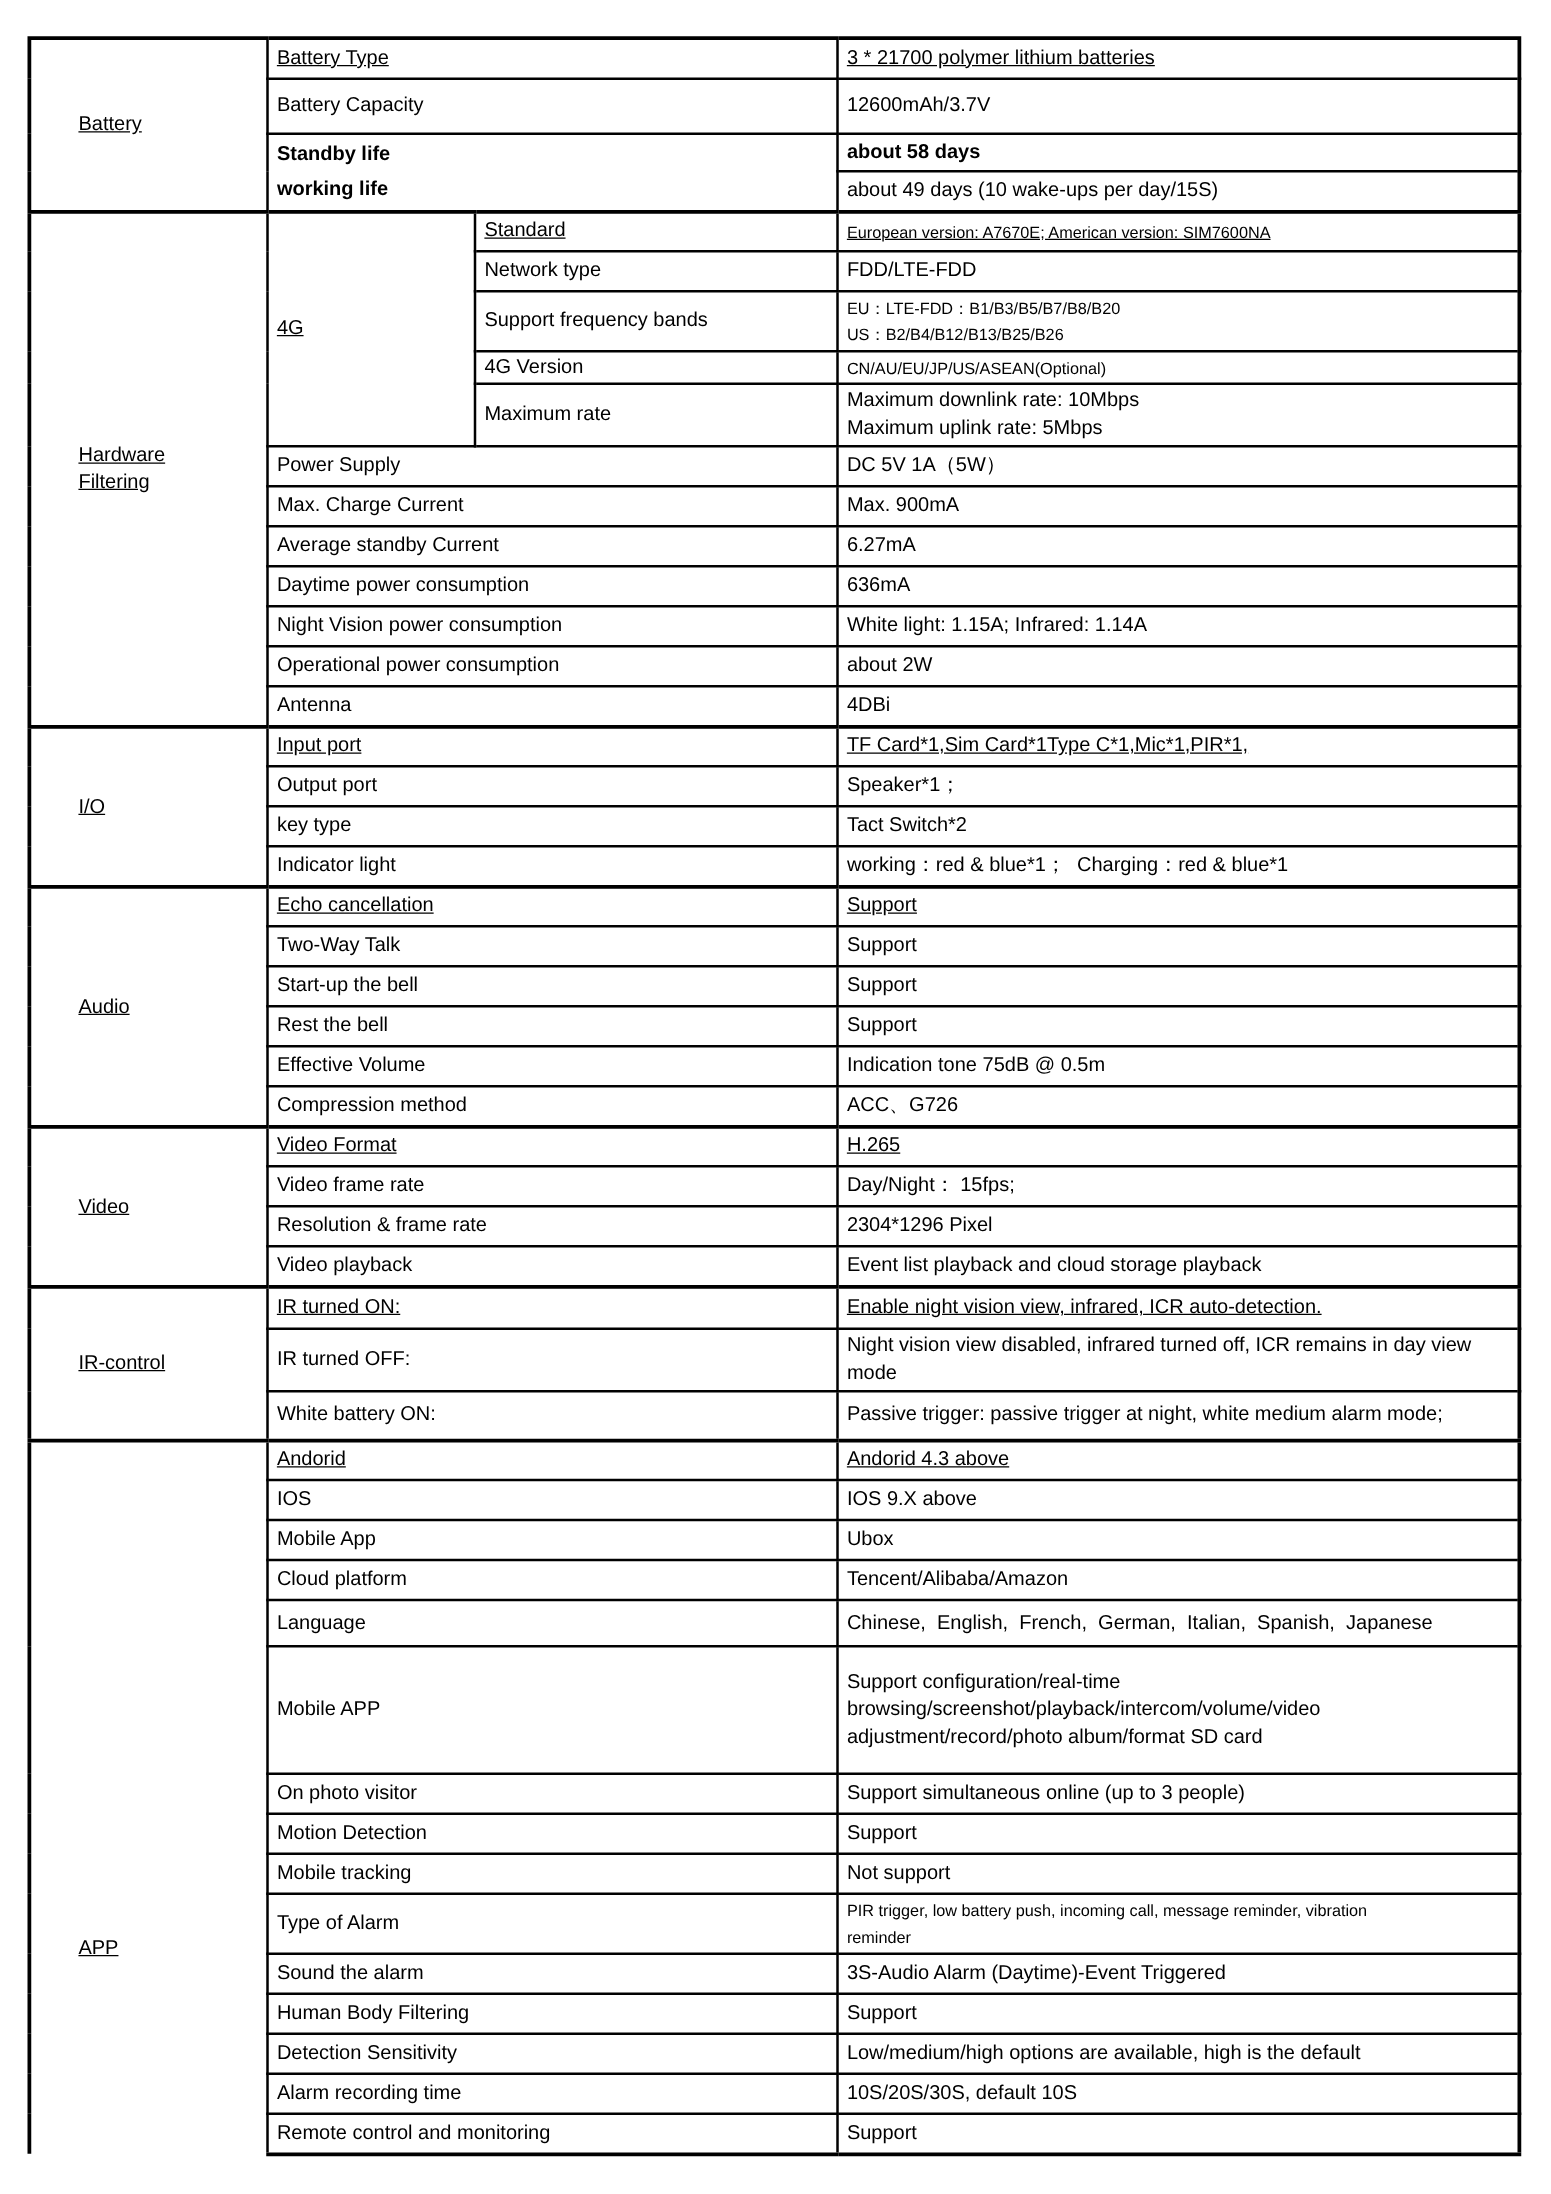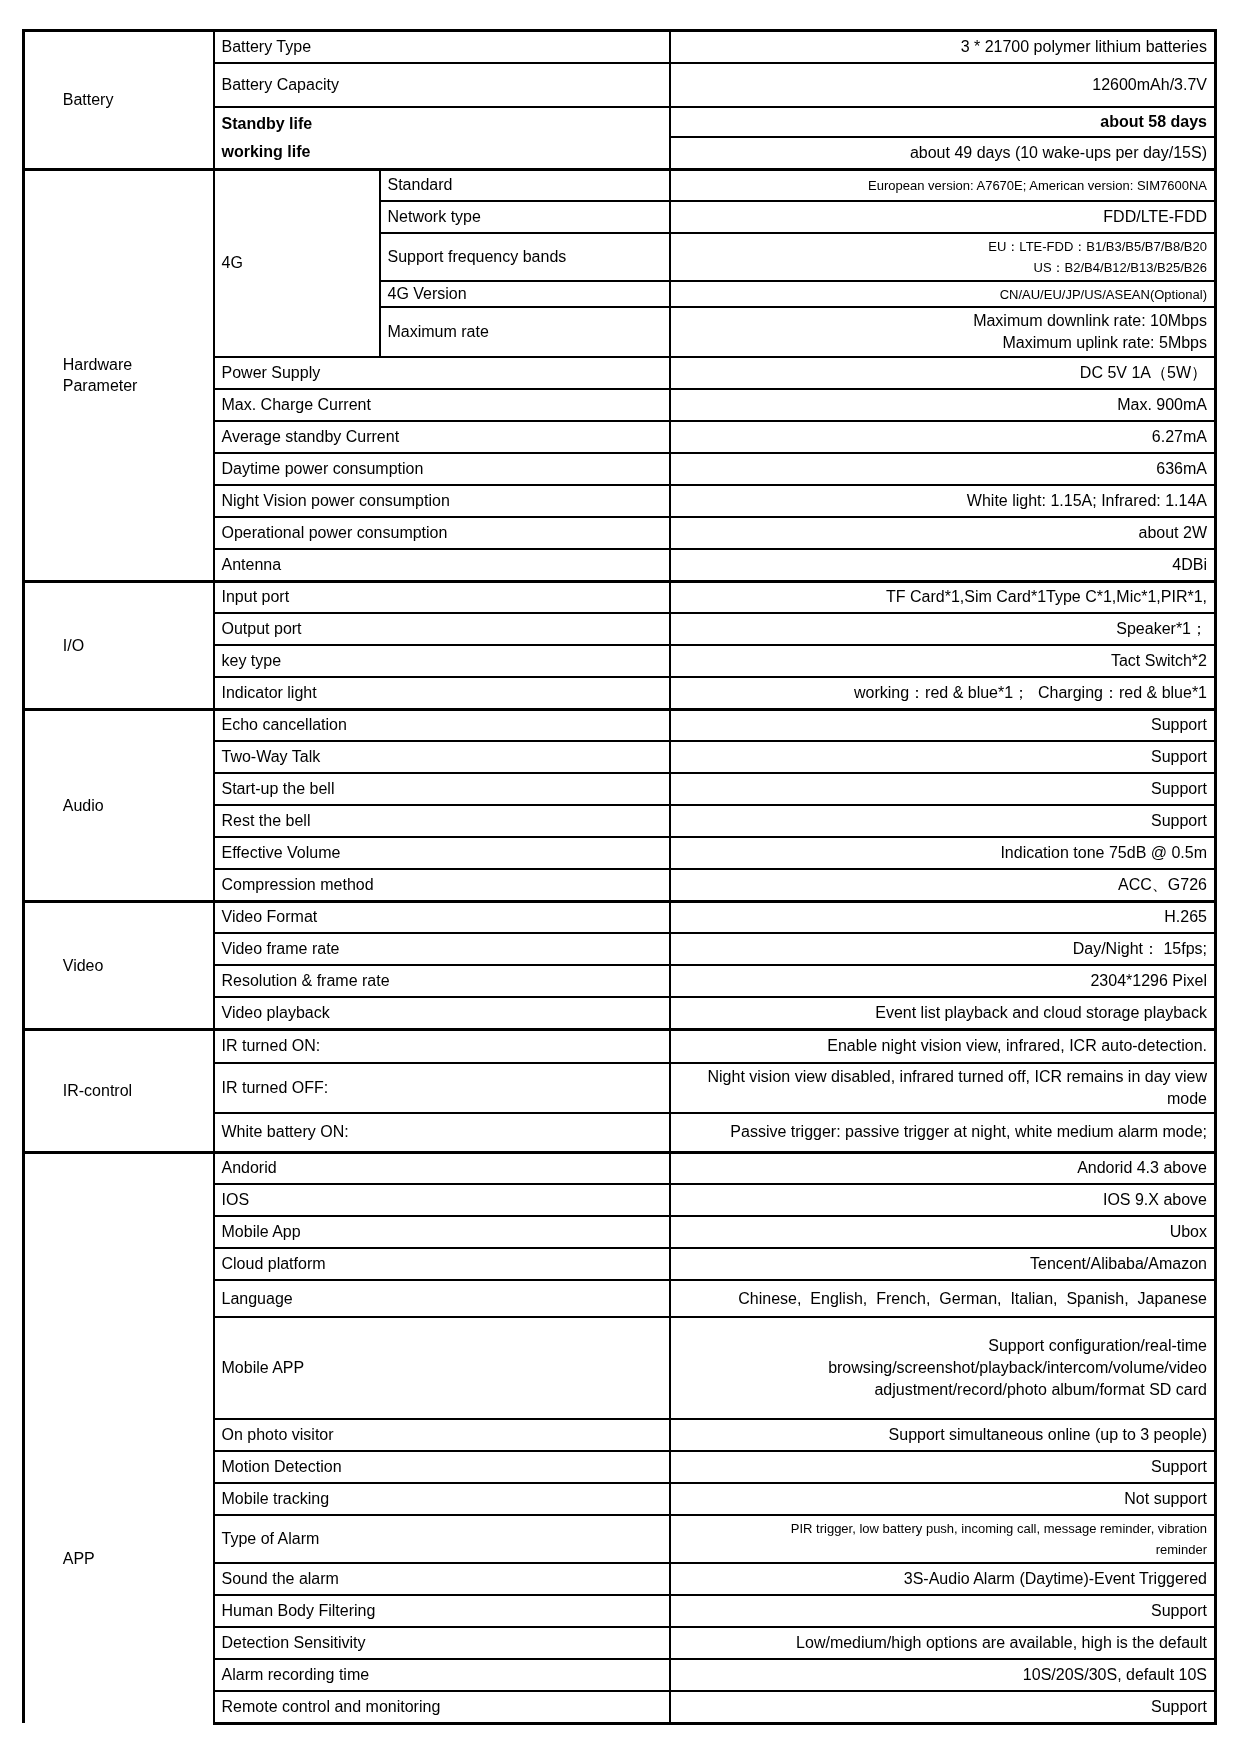--- a/index.html
+++ b/index.html
@@ -4,27 +4,27 @@
 <style>
   html,body{margin:0;padding:0;background:#fff;}
   body{width:1241px;height:1755px;position:relative;color:#000;
        font-family:"Liberation Sans",sans-serif;}
   .wrap{position:absolute;left:22px;top:29px;}
   table{border-collapse:collapse;table-layout:fixed;width:1192px;
         border-left:3px solid #000;border-right:3px solid #000;border-top:3px solid #000;}
   tr{height:32px;}
   td{border:2px solid #000;vertical-align:middle;font-size:16px;line-height:20px;
      padding:2px 7px;overflow:hidden;}
-  tr.section-start td{border-top:3px solid #000;}
+  tr.section-start td{border-top:3px solid #000;text-decoration:underline;}
   tr.last-row td{border-bottom:3px solid #000;}
   td.cat{text-align:left;padding:0;margin-top:20px;}
   td.cat .cat-text{max-width:112px;margin:0 auto;line-height:21px;}
   td[data-name="category-app"] .cat-text{margin:240px auto 0;}
   td[data-name="category-app"]{border-bottom:none;}
-  td.value{white-space:pre-wrap;text-align:right;}
+  td.value{white-space:pre-wrap;}
   td.small{font-size:13px;line-height:17px;margin-top:44px;}
   .line{line-height:22px;}
   td.small .line{line-height:21px;}
   .label-stack{display:flex;flex-direction:column;justify-content:space-around;height:56px;}
   
   tr[data-name="row-battery-capacity"]{height:44px;}
   tr[data-name="row-standby-life"]{height:30px;font-weight:bold;}
   tr[data-name="row-support-frequency-bands"]{height:41px;}
   tr[data-name="row-4g-version"]{height:14px;}
   tr[data-name="row-maximum-rate"]{height:50px;}
@@ -65,21 +65,21 @@
               <div class="" data-name="text-line">working life</div>
             </div>
           </td>
           <td class="value" data-name="value-standby-life">about 58 days</td>
         </tr>
         <tr data-name="row-working-life">
           <td class="value" data-name="value-working-life">about 49 days (10 wake-ups per day/15S)</td>
         </tr>
         <tr class="section-start" data-name="row-standard">
           <td class="cat" rowspan="12" data-name="category-hardware-parameter">
-            <div class="cat-text" data-name="category-label">Hardware Parameter</div>
+            <div class="cat-text" data-name="category-label">Hardware Filtering</div>
           </td>
           <td rowspan="5" data-name="cell-4g">4G</td>
           <td data-name="label-standard">Standard</td>
           <td class="value small" data-name="value-standard">European version: A7670E; American version: SIM7600NA</td>
         </tr>
         <tr data-name="row-network-type">
           <td data-name="label-network-type">Network type</td>
           <td class="value" data-name="value-network-type">FDD/LTE-FDD</td>
         </tr>
         <tr data-name="row-support-frequency-bands">

